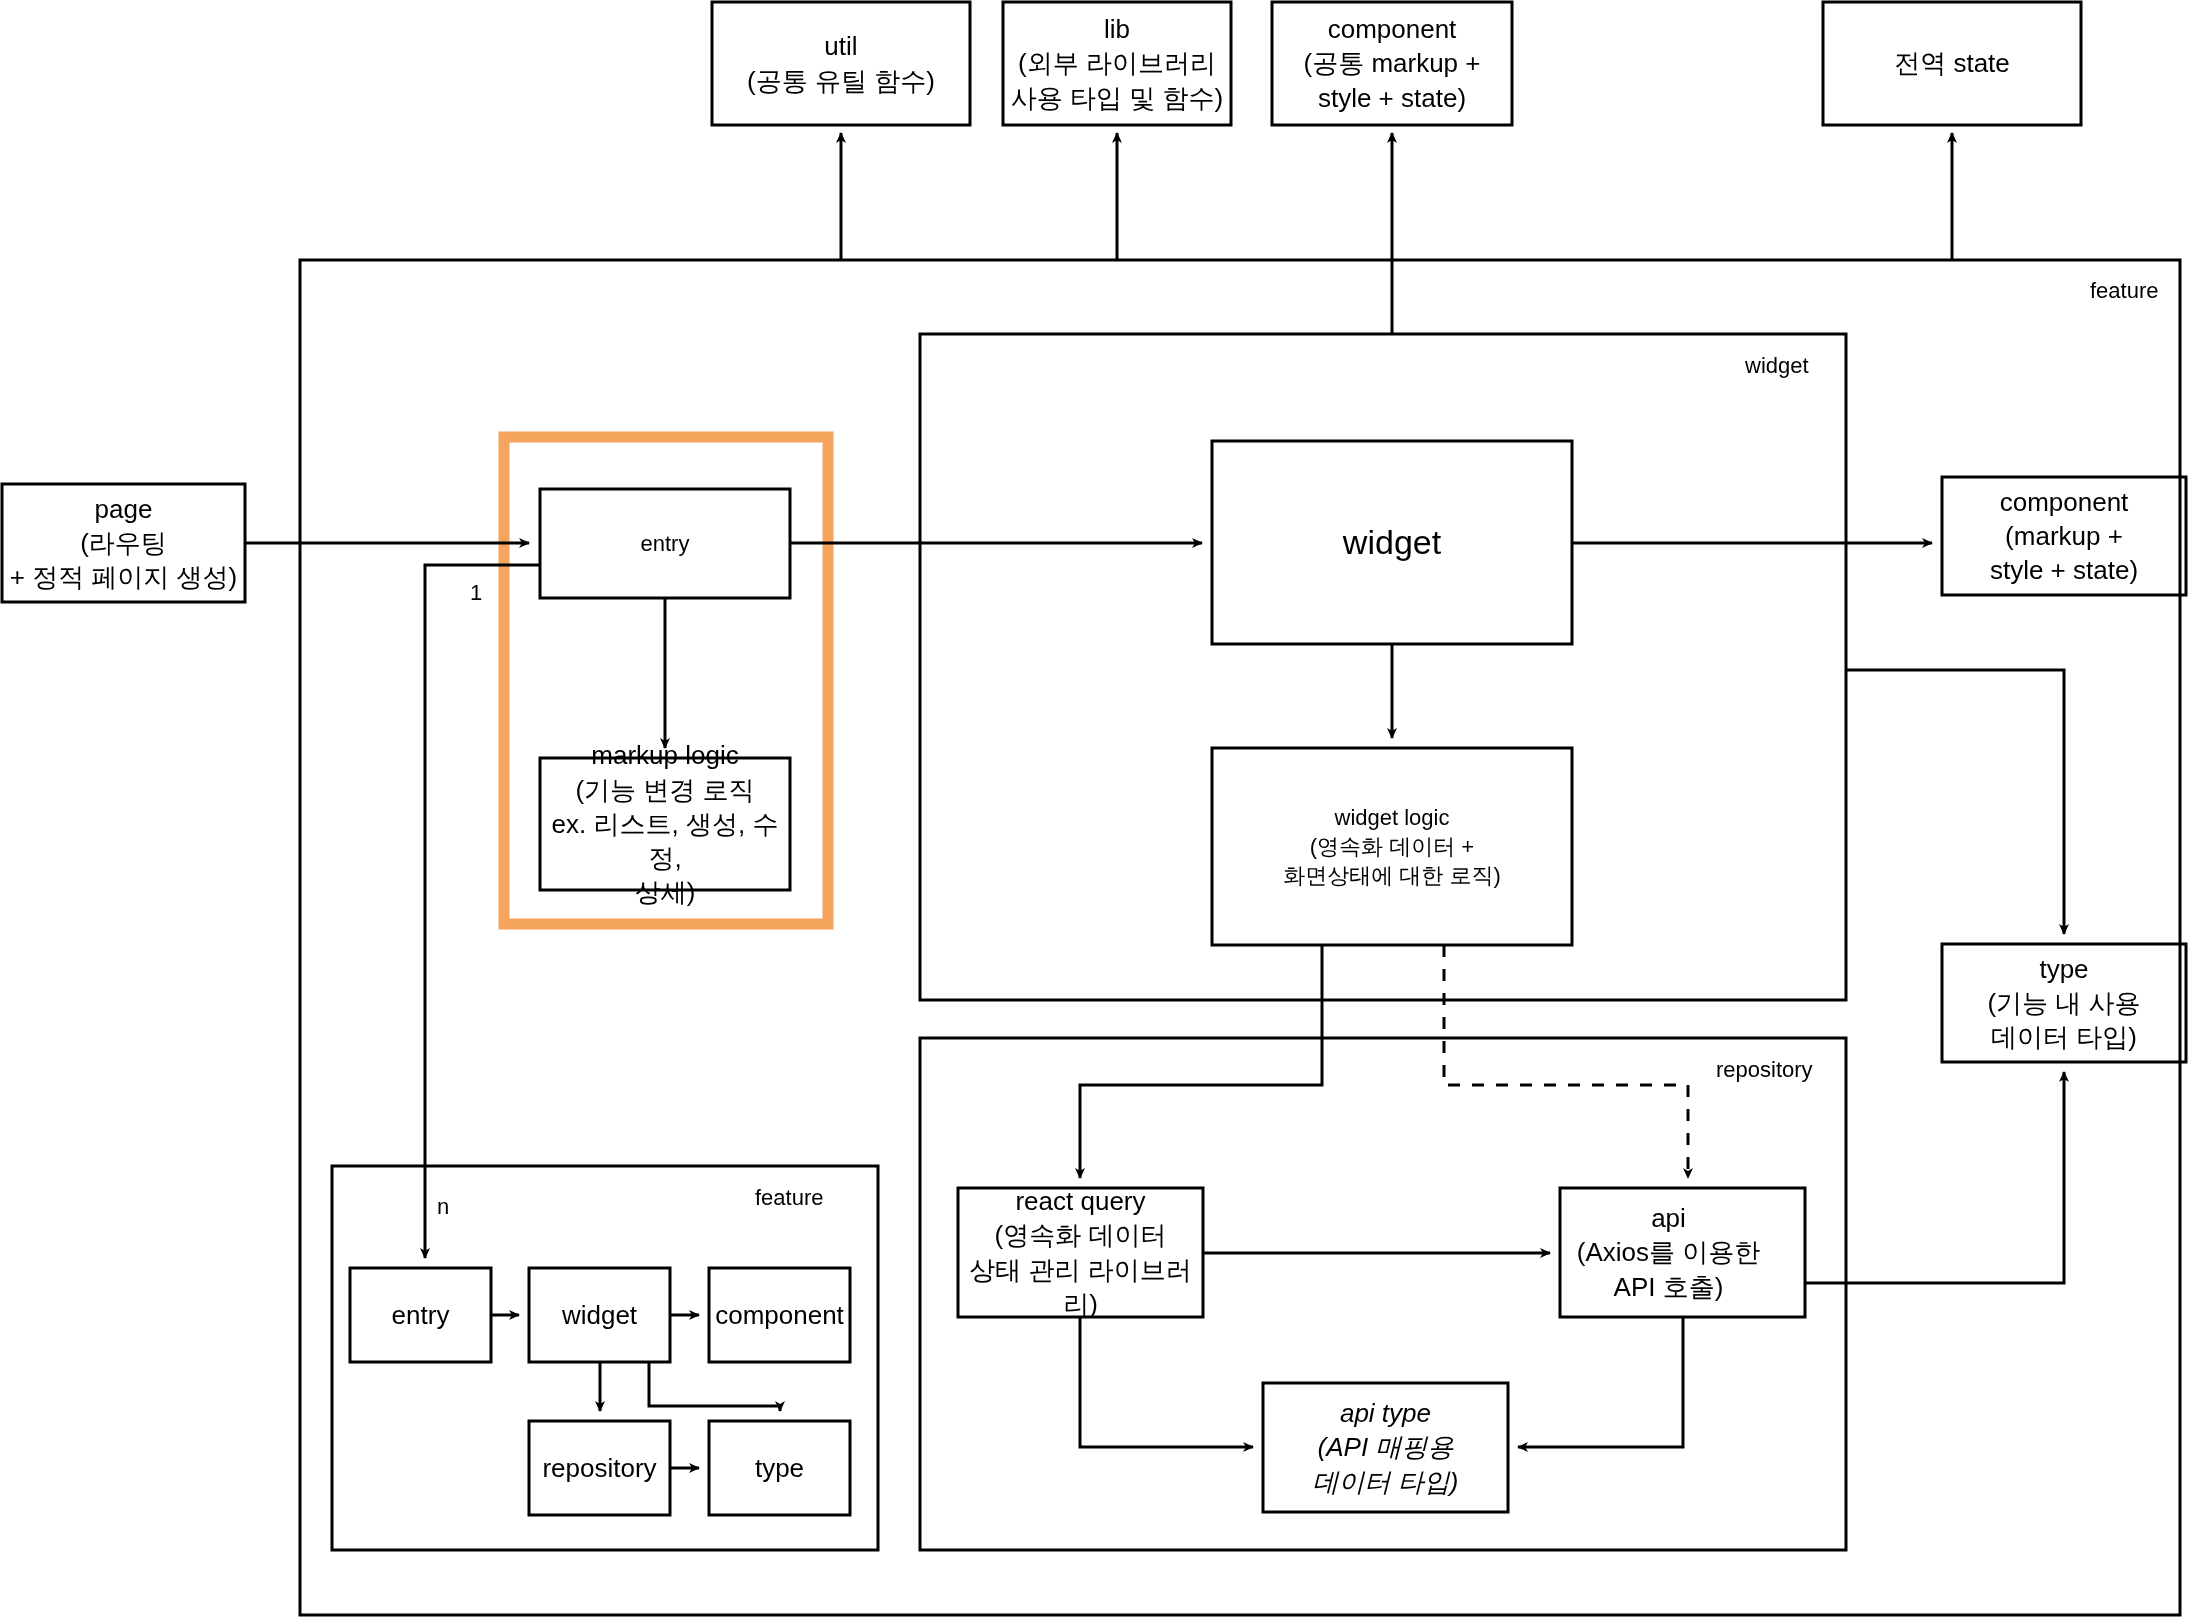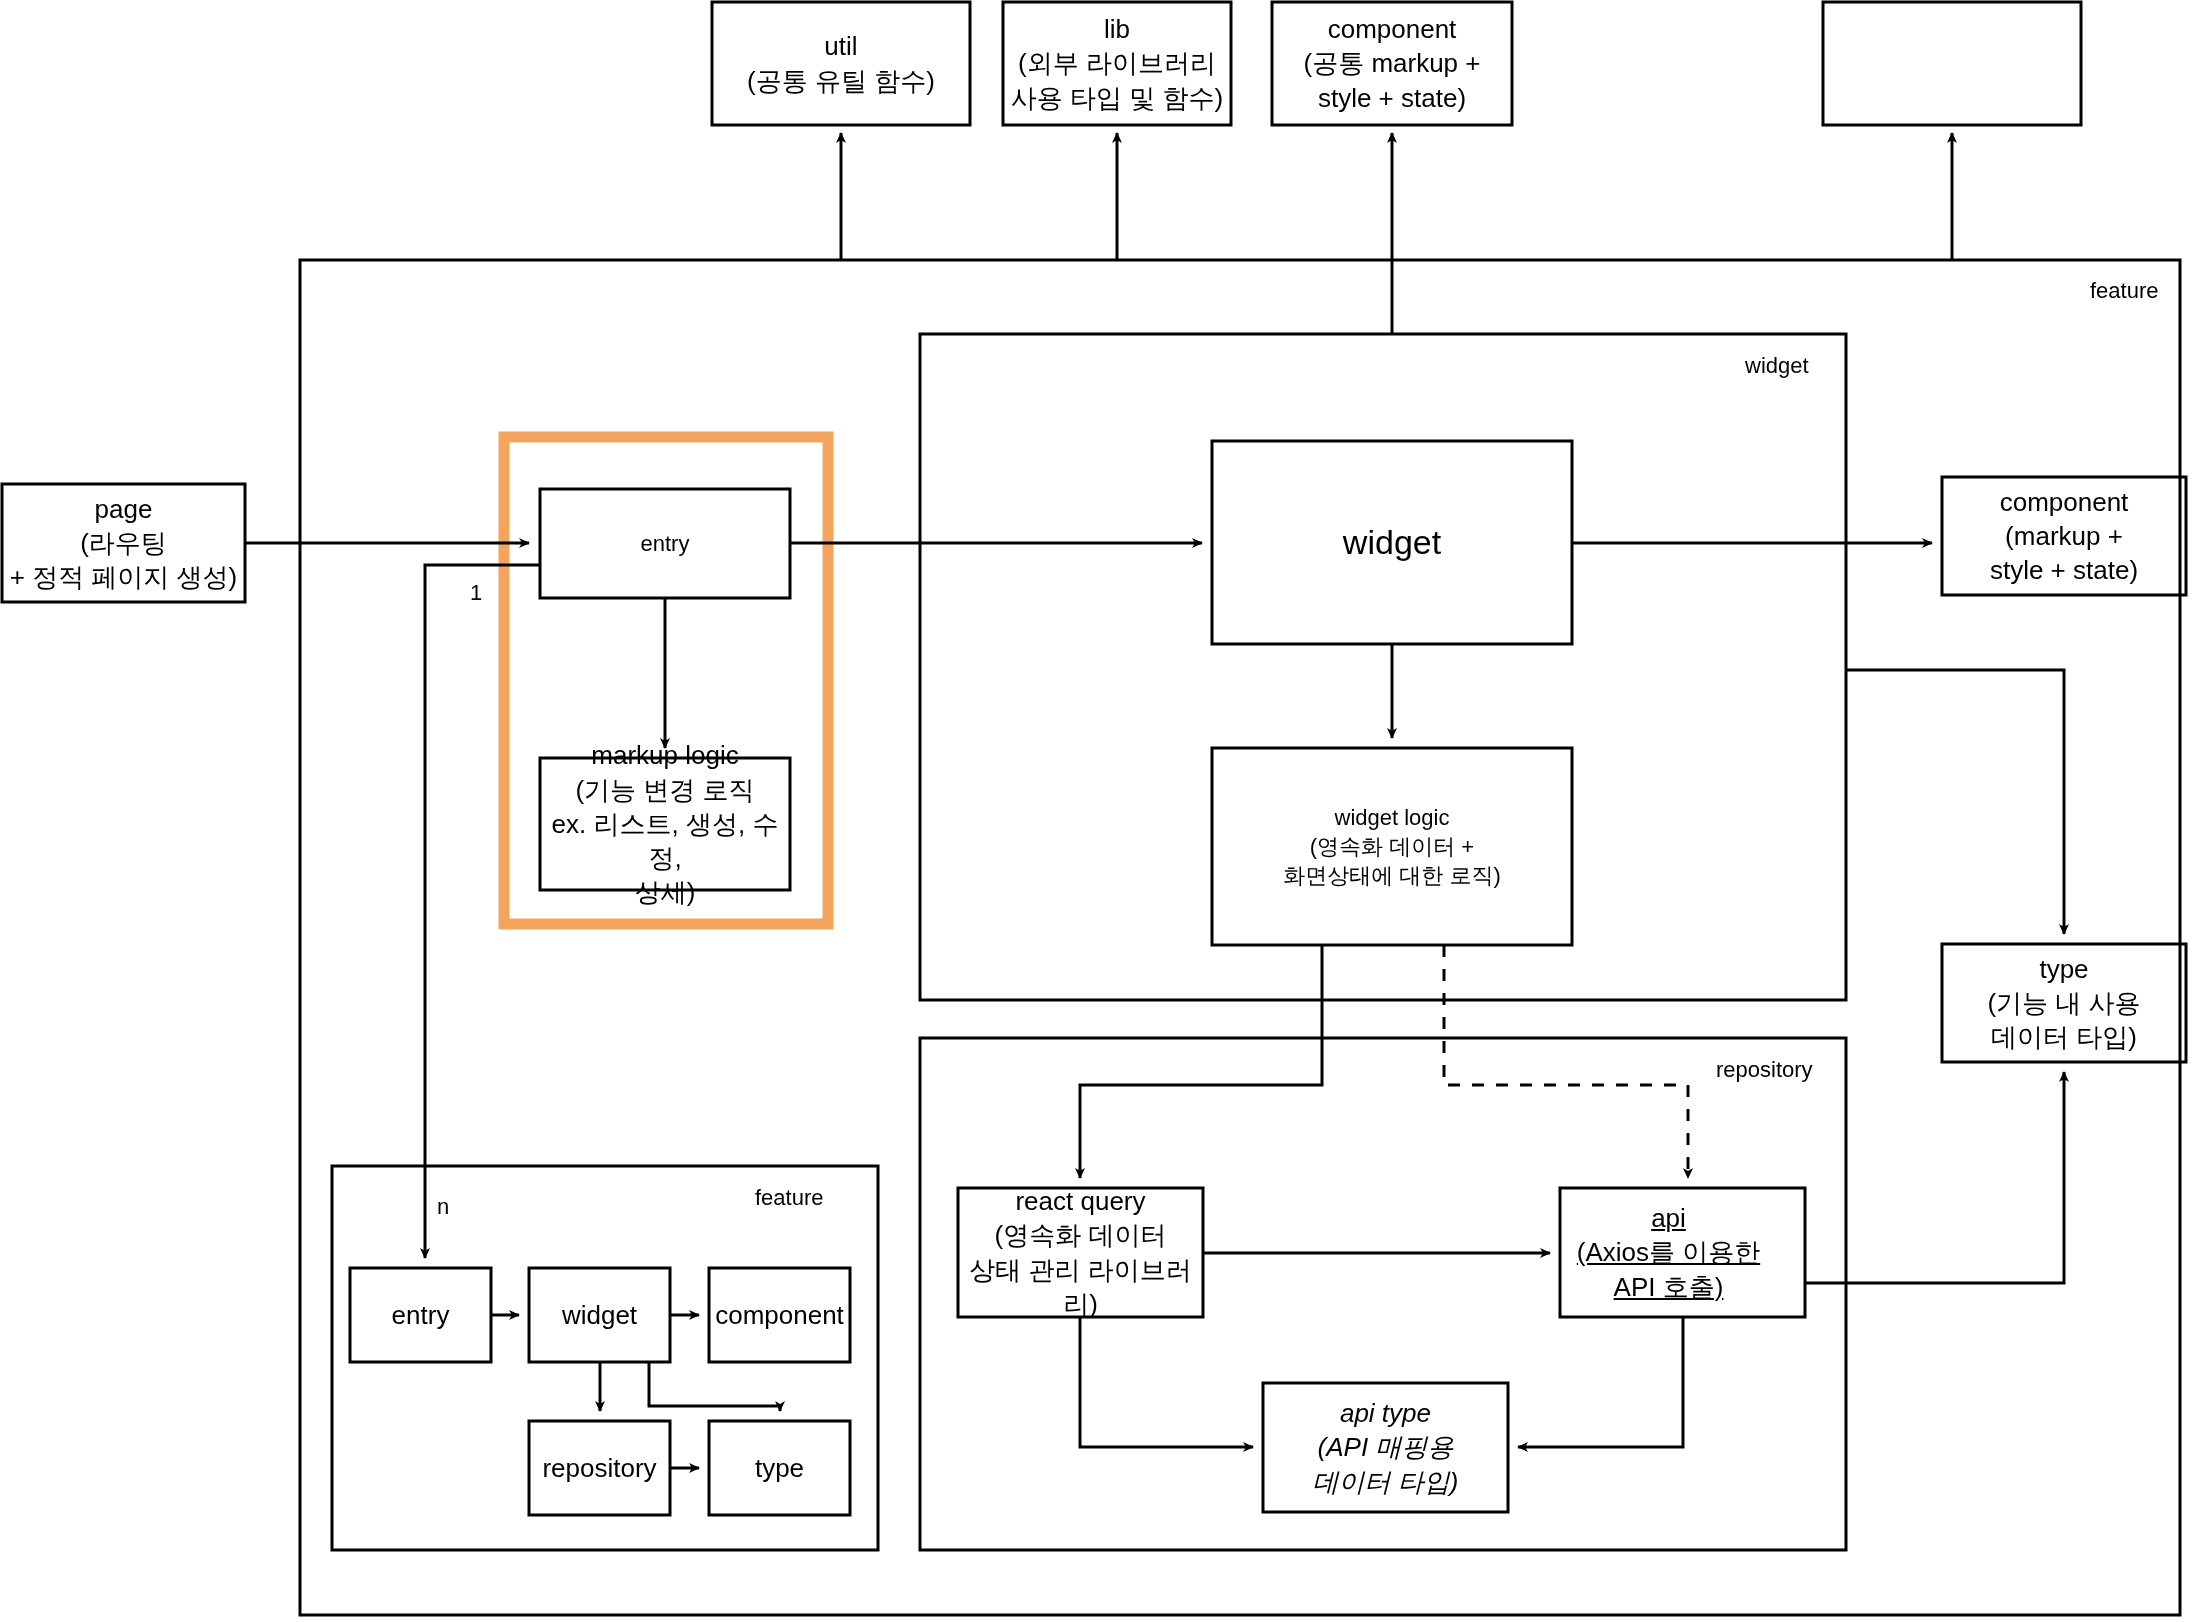--- a/index.html
+++ b/index.html
@@ -138,20 +138,21 @@
   </svg>
 
   <div class="node-text fs26" style="left:712px; top:2px; width:258px; height:123px;">util
 (공통 유틸 함수)</div>
   <div class="node-text fs26" style="left:1003px; top:2px; width:228px; height:123px;text-align:center;">lib
 (외부 라이브러리
 사용 타입 및 함수)</div>
   <div class="node-text fs26" style="left:1272px; top:2px; width:240px; height:123px;">component
 (공통 markup +
 style + state)</div>
+  <div class="node-text fs26" style="left:1823px; top:2px; width:258px; height:123px;">전역 state</div>
 
   <div class="node-text fs26" style="left:2px; top:484px; width:243px; height:118px;">page
 (라우팅
 + 정적 페이지 생성)</div>
 
   <div class="group-label fs28" style="left:2090px; top:278px;">feature</div>
   <div class="group-label fs28" style="left:1745px; top:353px;">widget</div>
   <div class="group-label fs28" style="left:1716px; top:1057px;">repository</div>
   <div class="group-label fs28" style="left:755px; top:1185px;">feature</div>
 
@@ -169,21 +170,21 @@
   <div class="node-text fs26" style="left:1942px; top:477px; width:244px; height:118px;">component
 (markup +
 style + state)</div>
   <div class="node-text fs26" style="left:1942px; top:944px; width:244px; height:118px;">type
 (기능 내 사용
 데이터 타입)</div>
 
   <div class="node-text fs26" style="left:958px; top:1188px; width:245px; height:129px;">react query
 (영속화 데이터
 상태 관리 라이브러리)</div>
-  <div class="node-text fs26" style="left:1560px; top:1188px; width:217px; height:129px;text-decoration:underline;">api
+  <div class="node-text fs26" style="left:1560px; top:1188px; width:217px; height:129px;">api
 (Axios를 이용한
 API 호출)</div>
   <div class="node-text fs26" style="left:1263px; top:1383px; width:245px; height:129px;font-style:italic;">api type
 (API 매핑용
 데이터 타입)</div>
 
   <div class="node-text fs26" style="left:350px; top:1268px; width:141px; height:94px;">entry</div>
   <div class="node-text fs26" style="left:529px; top:1268px; width:141px; height:94px;">widget</div>
   <div class="node-text fs26" style="left:709px; top:1268px; width:141px; height:94px;">component</div>
   <div class="node-text fs26" style="left:529px; top:1421px; width:141px; height:94px;">repository</div>

